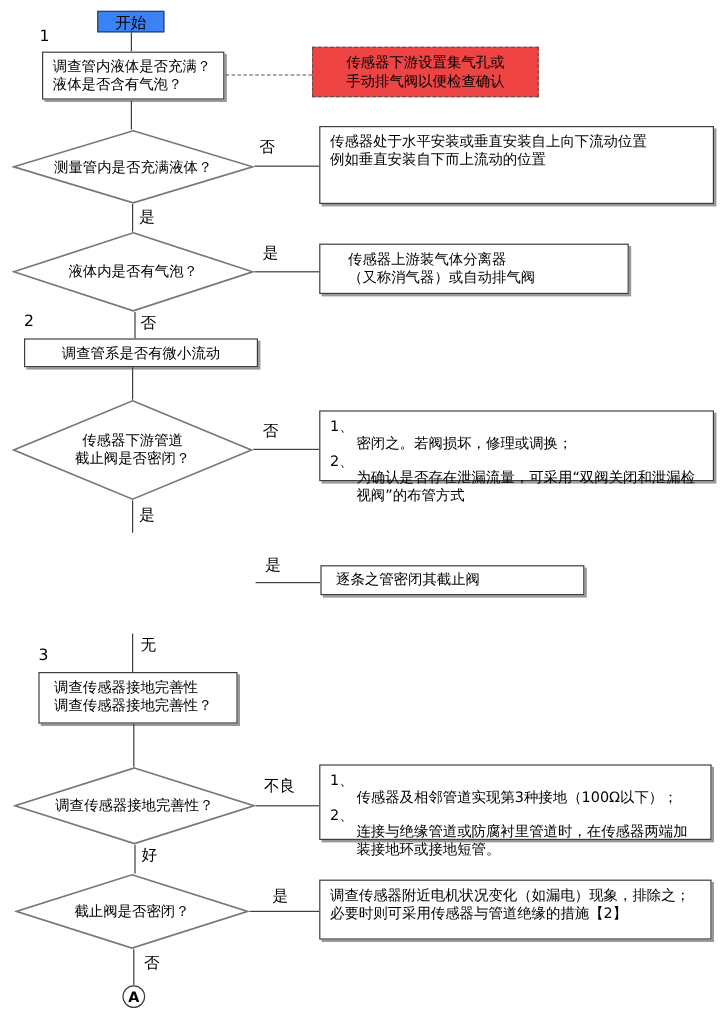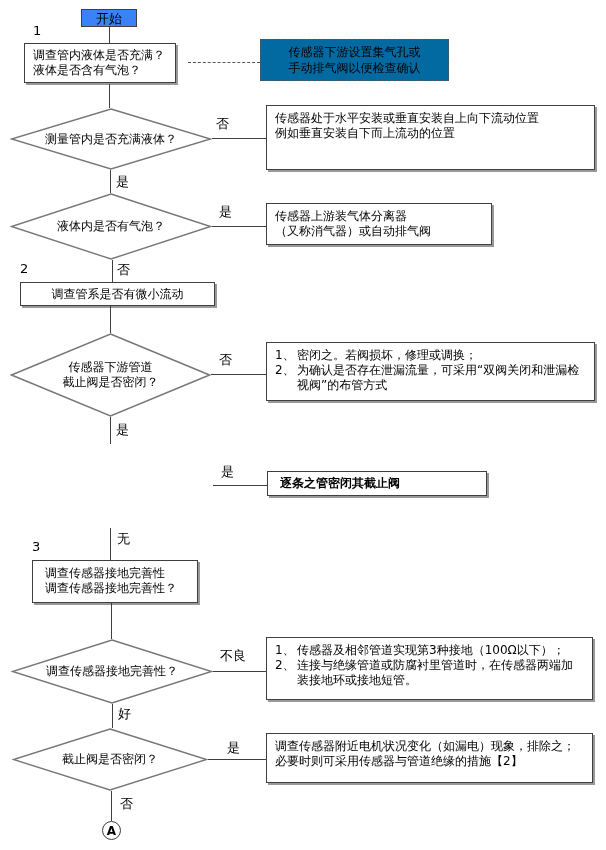--- a/index.html
+++ b/index.html
@@ -16,62 +16,62 @@
     box-shadow:2px 2px 0 0 #999;
     font-size:12px; line-height:15px;
   }
   .box .pad { padding:5px 8px; }
   .startbox {
     position:absolute; background:#3b82f6; border:1px solid #3f3f3f;
     display:flex; justify-content:center;
     font-size:13px;
   }
   .dashedbox {
-    position:absolute; background:#0369a1; border:1px dashed #555;
+    position:absolute; background:#ef4444; border:1px dashed #555;
     display:flex; flex-direction:column; align-items:center; justify-content:center;
     font-size:12px; line-height:16px; text-align:center;
   }
   .diamond { position:absolute; }
   .diamond svg { position:absolute; left:0; top:0; display:block; }
   .dtext {
     position:absolute; inset:0; display:flex; flex-direction:column;
     align-items:center; justify-content:center;
     font-size:12px; line-height:15px; text-align:center;
   }
   .vline { position:absolute; width:1px; background:#3f3f3f; }
   .hline { position:absolute; height:1px; background:#3f3f3f; }
   .dashline { position:absolute; height:0; border-top:1px dashed #555; }
   .elabel {
     position:absolute; font-size:13px; line-height:13px;
     background:#fff; padding:0 1px;
   }
   .numlabel { position:absolute; font-size:13px; line-height:13px; }
   .listrow { display:flex; }
   .listrow .num { flex:0 0 22px; }
-  .listrow .txt { flex:1 1 auto; }
+  .listrow .txt { flex:1 1 auto;margin-top:14px; }
   .terminator {
     position:absolute; width:19px; height:19px; border:1px solid #3f3f3f;
     border-radius:50%; background:#fff;
     display:flex; align-items:center; justify-content:center;
     font-size:12px; font-weight:bold;
   }
 </style>
 </head>
 <body>
 
 <div class="canvas">
 
   <div class="startbox" style="left:81px; top:9px; width:56px; height:18px;">
     <span>开始</span>
   </div>
   <div class="vline" style="left:109px; top:27px; height:16px;"></div>
 
   <div class="numlabel" style="left:33px; top:24px;">1</div>
 
-  <div class="box" style="left:24px; top:43px; width:152px; height:40px;">
+  <div class="box" style="left:35px; top:43px; width:152px; height:40px;">
     <div class="pad" style="padding:4px 8px;">
       <div>调查管内液体是否充满？</div>
       <div>液体是否含有气泡？</div>
     </div>
   </div>
 
   <div class="dashline" style="left:188px; top:62px; width:72px;"></div>
   <div class="dashedbox" style="left:260px; top:39px; width:189px; height:42px;">
     <div>传感器下游设置集气孔或</div>
     <div>手动排气阀以便检查确认</div>
@@ -100,21 +100,21 @@
 
   <div class="diamond" style="left:10px; top:193px; width:202px; height:67px;">
     <svg width="202" height="67" viewBox="0 0 202 67">
       <polygon points="101,1 200.5,33.5 101,66 1.5,33.5" fill="#ffffff" stroke="#777777" stroke-width="1.4"></polygon>
     </svg>
     <div class="dtext">液体内是否有气泡？</div>
   </div>
   <div class="hline" style="left:212px; top:226px; width:54px;"></div>
   <div class="elabel" style="left:218px; top:205px;">是</div>
 
-  <div class="box" style="left:266px; top:203px; width:226px; height:42px;">
+  <div class="box" style="left:266px; top:203px; width:258px; height:42px;padding-left:15px;">
     <div class="pad">
       <div>传感器上游装气体分离器</div>
       <div>（又称消气器）或自动排气阀</div>
     </div>
   </div>
 
   <div class="vline" style="left:112px; top:260px; height:22px;"></div>
   <div class="elabel" style="left:116px; top:263px;">否</div>
   <div class="numlabel" style="left:20px; top:262px;">2</div>
 
@@ -149,21 +149,21 @@
     </div>
   </div>
 
   <div class="vline" style="left:110px; top:417px; height:27px;"></div>
   <div class="elabel" style="left:115px; top:423px;">是</div>
 
   <div class="hline" style="left:213px; top:485px; width:54px;"></div>
   <div class="elabel" style="left:220px; top:465px;">是</div>
 
   <div class="box" style="left:267px; top:471px; width:220px; height:25px;">
-    <div style="line-height:23px; padding-left:12px;font-weight:bold;">逐条之管密闭其截止阀</div>
+    <div style="line-height:23px; padding-left:12px;">逐条之管密闭其截止阀</div>
   </div>
 
   <div class="vline" style="left:110px; top:528px; height:32px;"></div>
   <div class="elabel" style="left:116px; top:532px;">无</div>
   <div class="numlabel" style="left:32px; top:540px;">3</div>
 
   <div class="box" style="left:32px; top:560px; width:166px; height:43px;">
     <div class="pad" style="padding:5px 12px;">
       <div>调查传感器接地完善性</div>
       <div>调查传感器接地完善性？</div>

